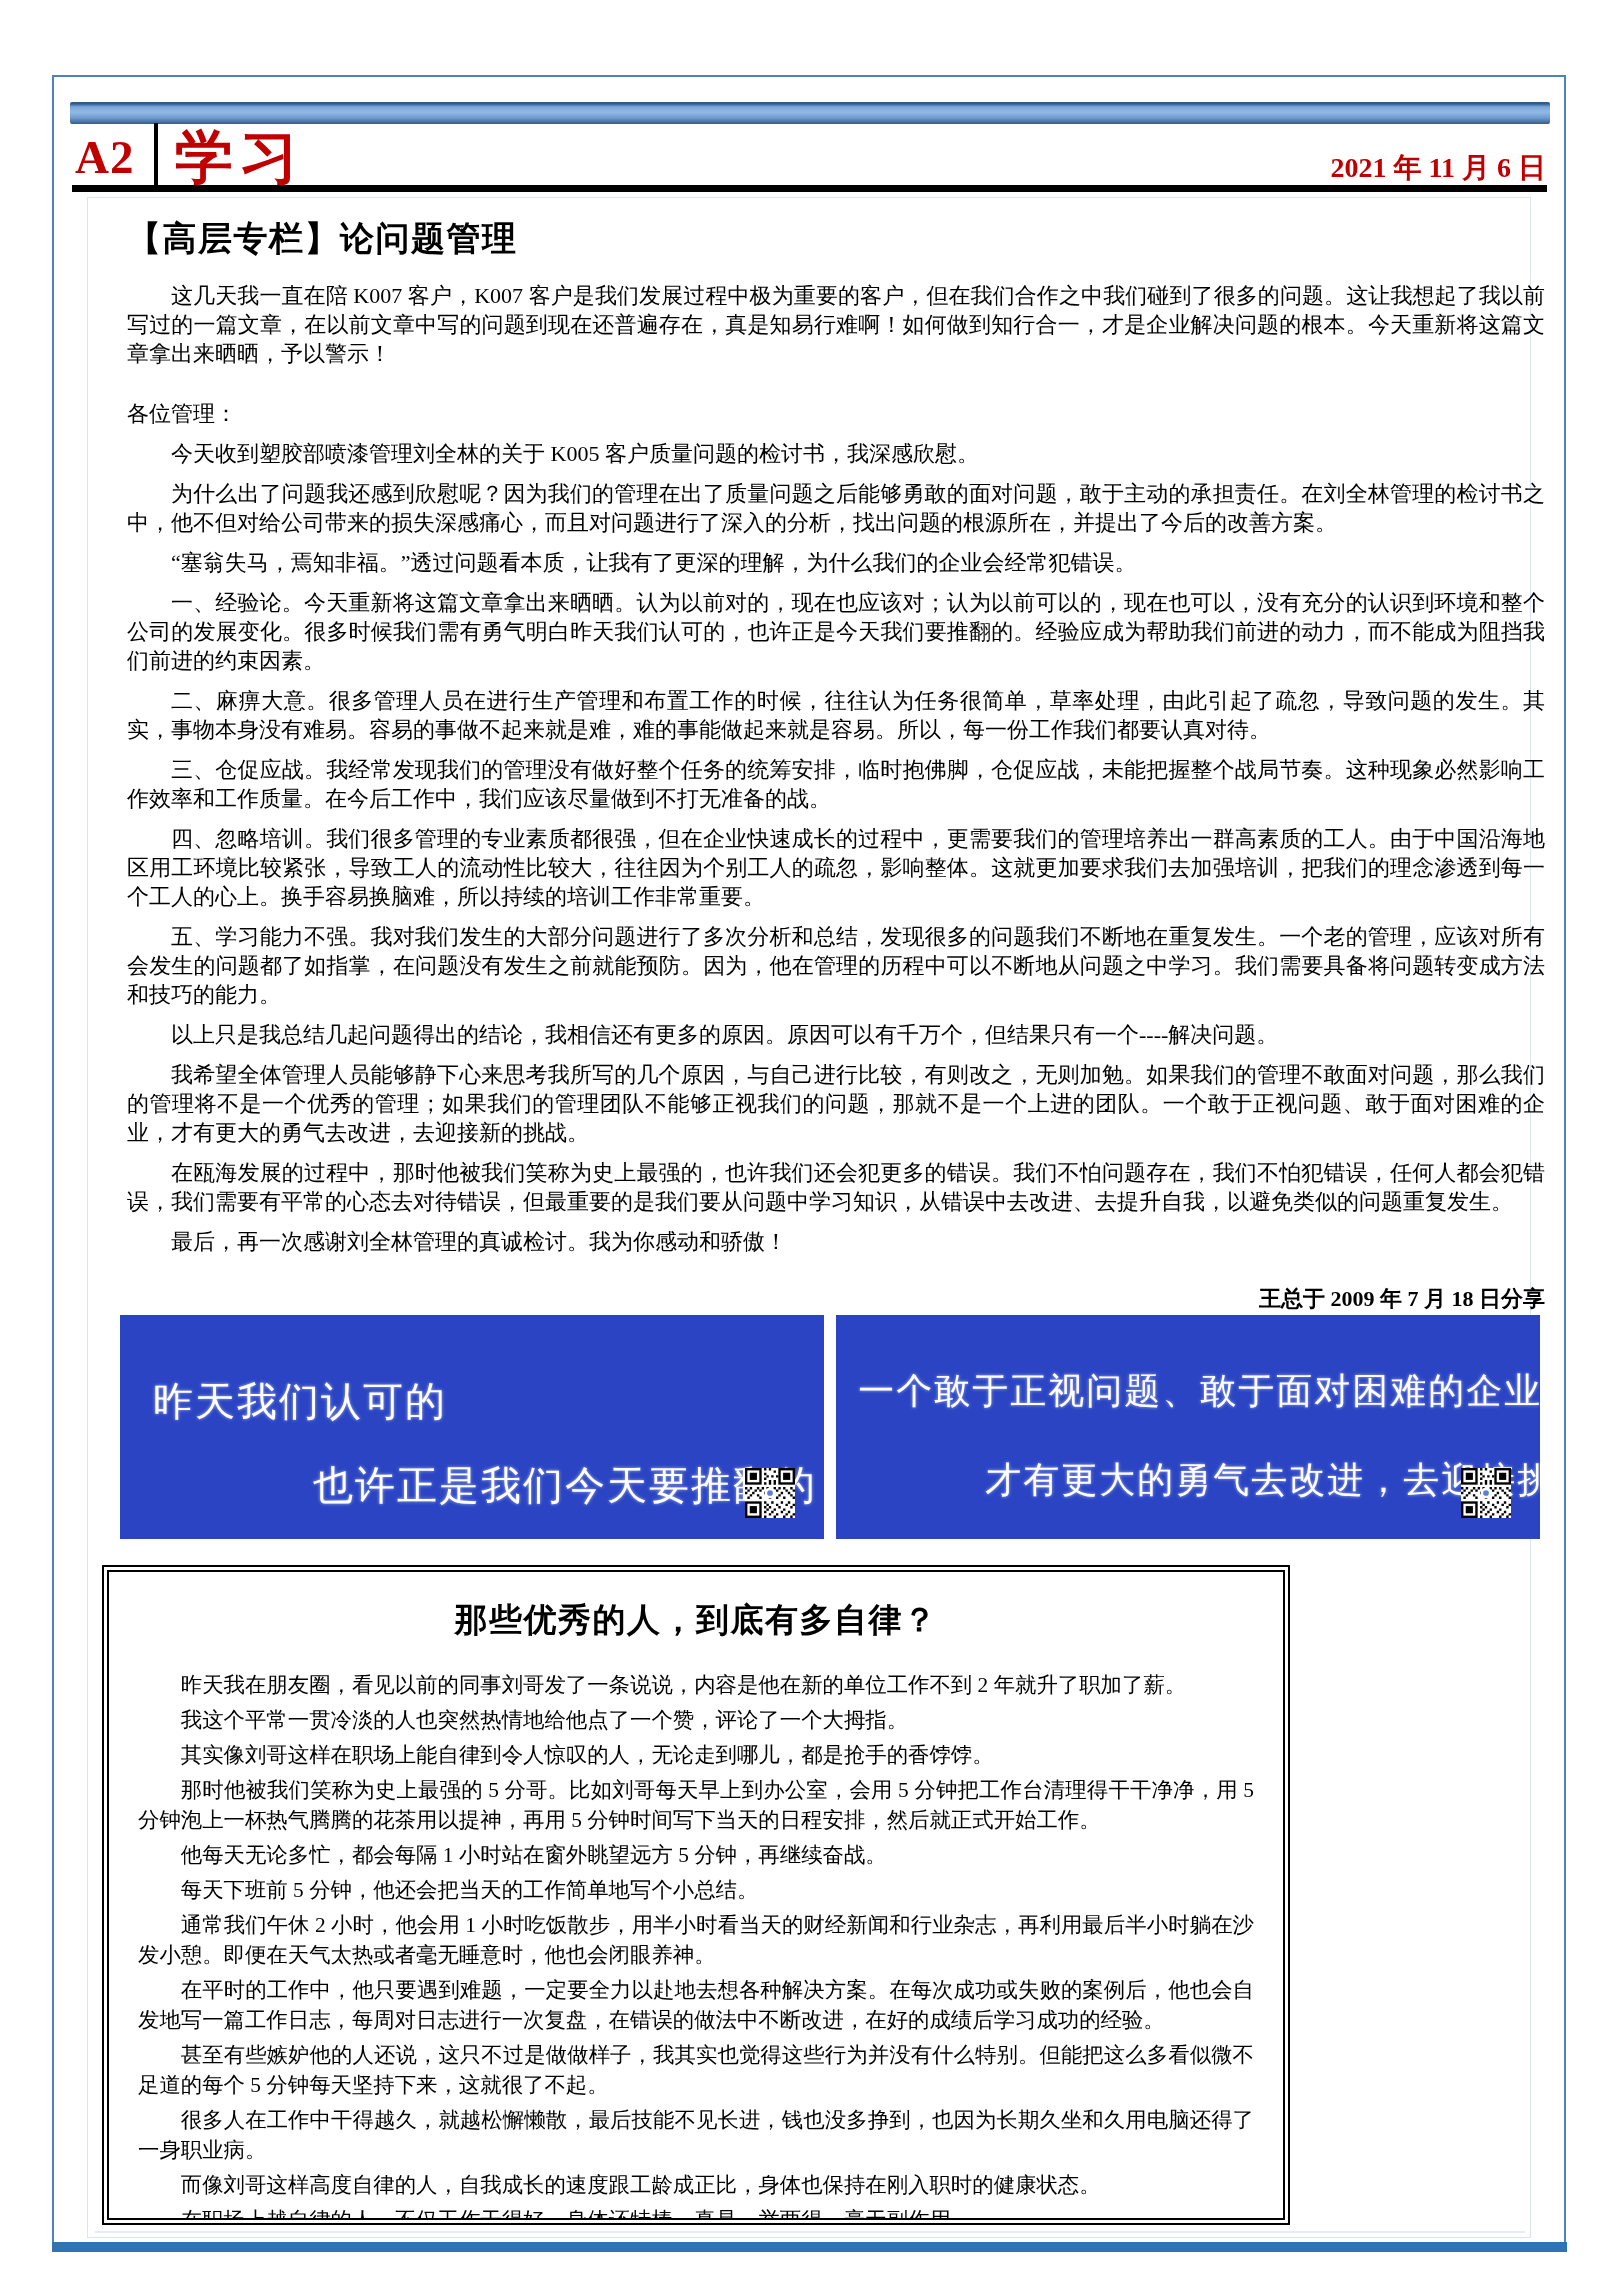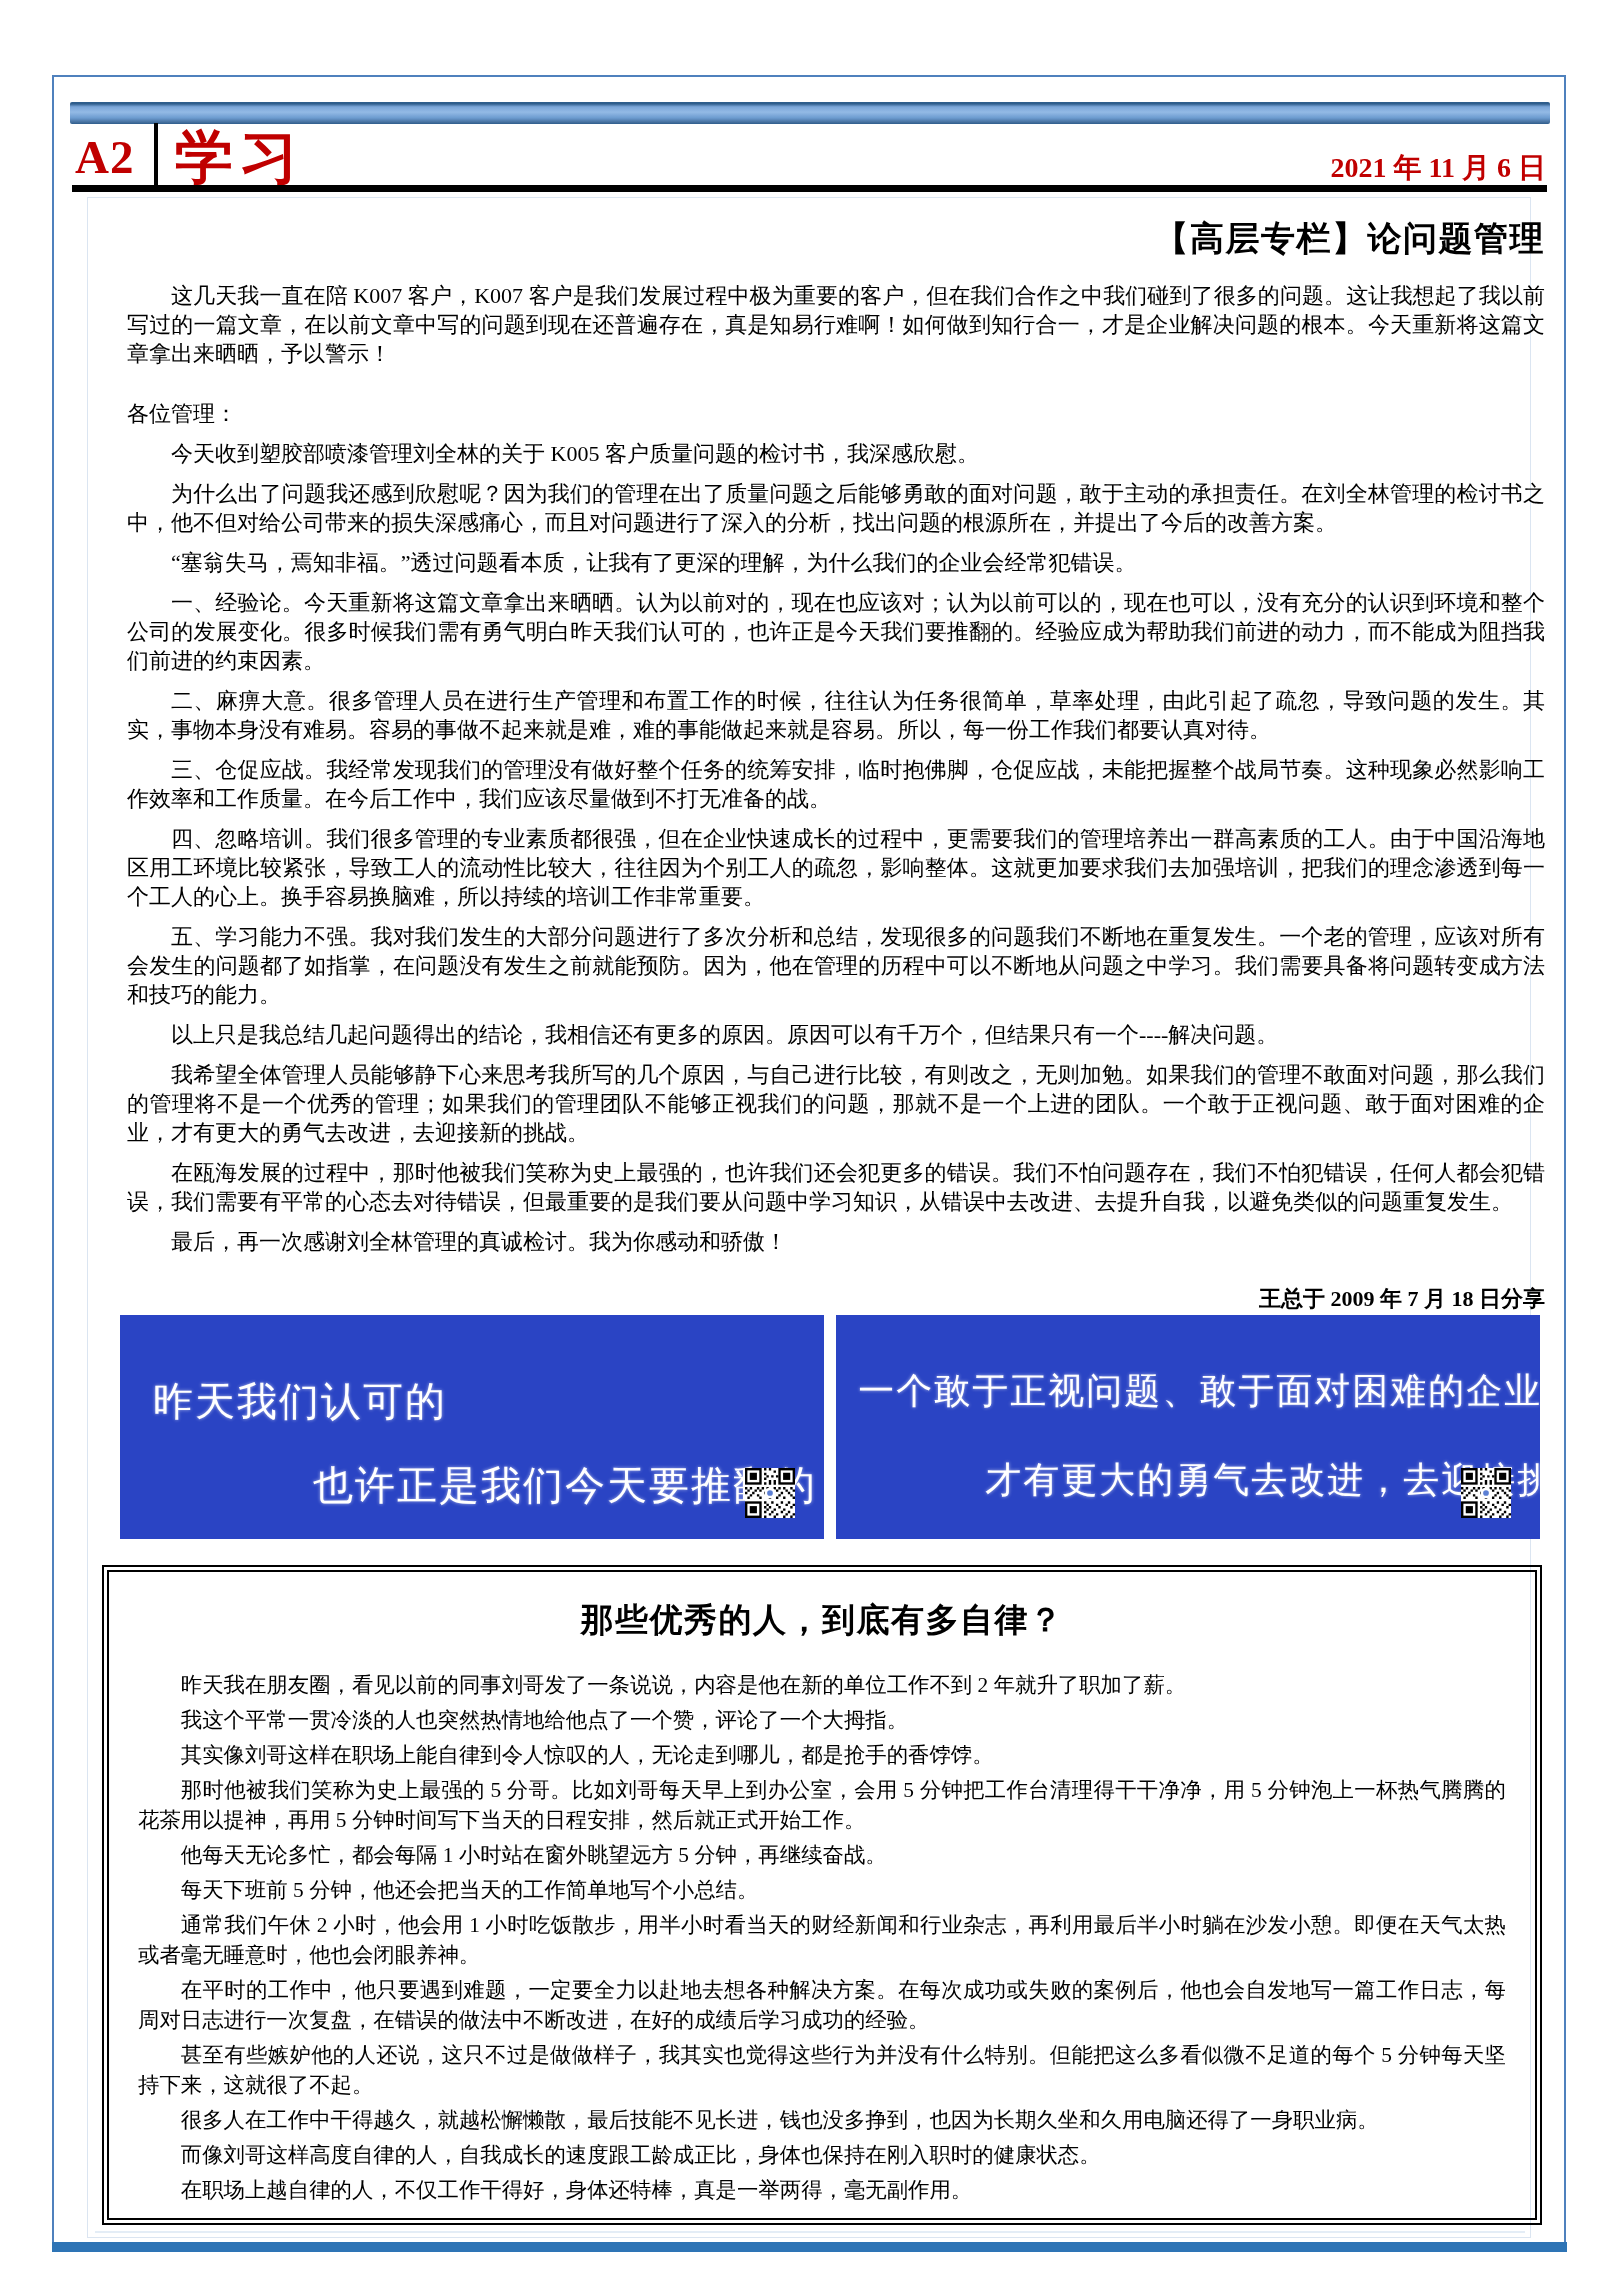--- a/index.html
+++ b/index.html
@@ -36,21 +36,21 @@
   .section-name{font-size:58px;font-weight:bold;color:#c00000;line-height:1;letter-spacing:7px;}
   .header-date{margin-left:auto;align-self:flex-end;font-size:28px;font-weight:bold;color:#c00000;padding-bottom:2px;}
   .black-rule{position:absolute;left:72px;top:185px;width:1475px;height:6.5px;background:#000;}
 
   
   .article1{
     position:absolute;left:127px;top:213px;width:1418px;
     font-size:22px;line-height:29px;text-align:justify;
   }
   .article1 .a1-title{
-    text-align:right;font-size:34px;font-weight:bold;line-height:1.5;
+    text-align:left;font-size:34px;font-weight:bold;line-height:1.5;
     margin:0 0 17px 0;letter-spacing:1.5px;
   }
   .article1 p{margin:0 0 11px 0;text-indent:2em;}
   .article1 p.salutation{text-indent:0;margin-top:31px;}
   .article1 .signature{text-align:right;text-indent:0;font-weight:bold;margin-top:28px;}
 
   
   .banners{position:absolute;left:120px;top:1315px;width:1420px;height:224px;display:flex;gap:12.5px;}
   .banner{
     position:relative;flex:1;background:#2a44c4;color:#fff;overflow:hidden;
@@ -58,21 +58,21 @@
   }
   .banner .slogan{position:absolute;white-space:nowrap;text-shadow:0 0 3.5px rgba(255,255,255,.65);letter-spacing:2px;}
   .banner-left .line1{left:33px;top:59px;font-size:40px;}
   .banner-left .line2{left:193px;top:143px;font-size:40px;}
   .banner-right .line1{left:22px;top:52px;font-size:36px;}
   .banner-right .line2{left:149px;top:141px;font-size:36px;}
   .qr{position:absolute;right:29px;bottom:21px;width:50px;height:50px;display:block;}
 
   
   .article2{
-    position:absolute;left:102px;top:1565px;width:1440px;height:660px;
+    position:absolute;left:102px;top:1565px;width:1188px;height:660px;
     border:7.5px double #000;box-sizing:border-box;padding:7px 29px 0 29px;
     font-size:21.4px;line-height:30px;text-align:justify;overflow:hidden;
   }
   .article2 .a2-title{
     text-align:center;font-size:33px;font-weight:bold;letter-spacing:1.5px;
     margin:26px 0 35px 0;
   }
   .article2 p{margin:0 0 5px 0;text-indent:2em;}
 </style>
 </head>

